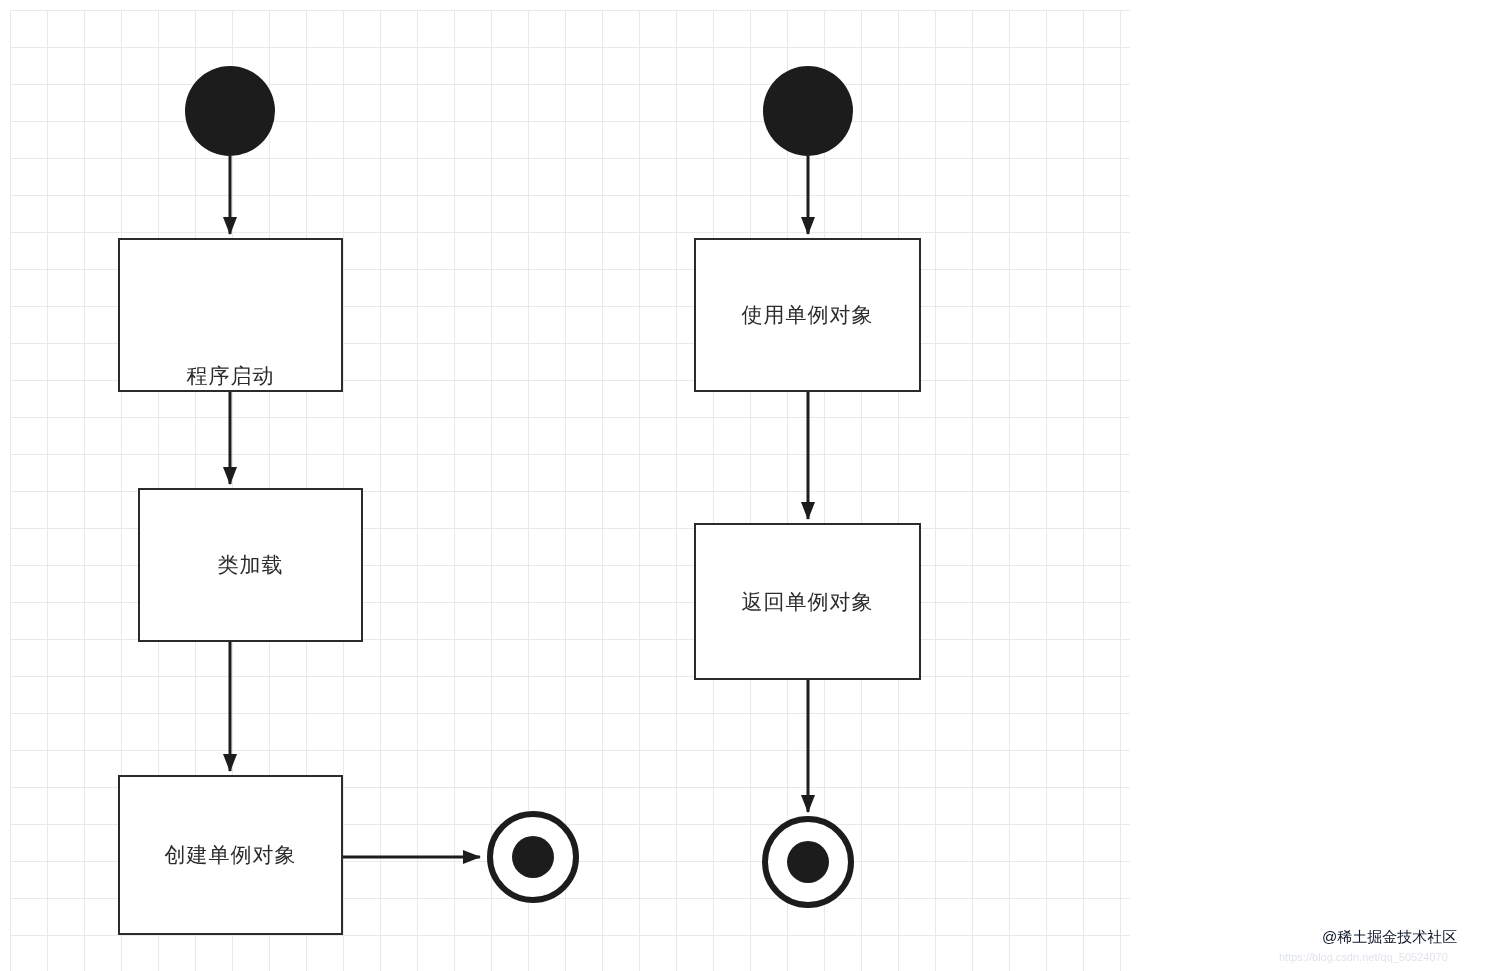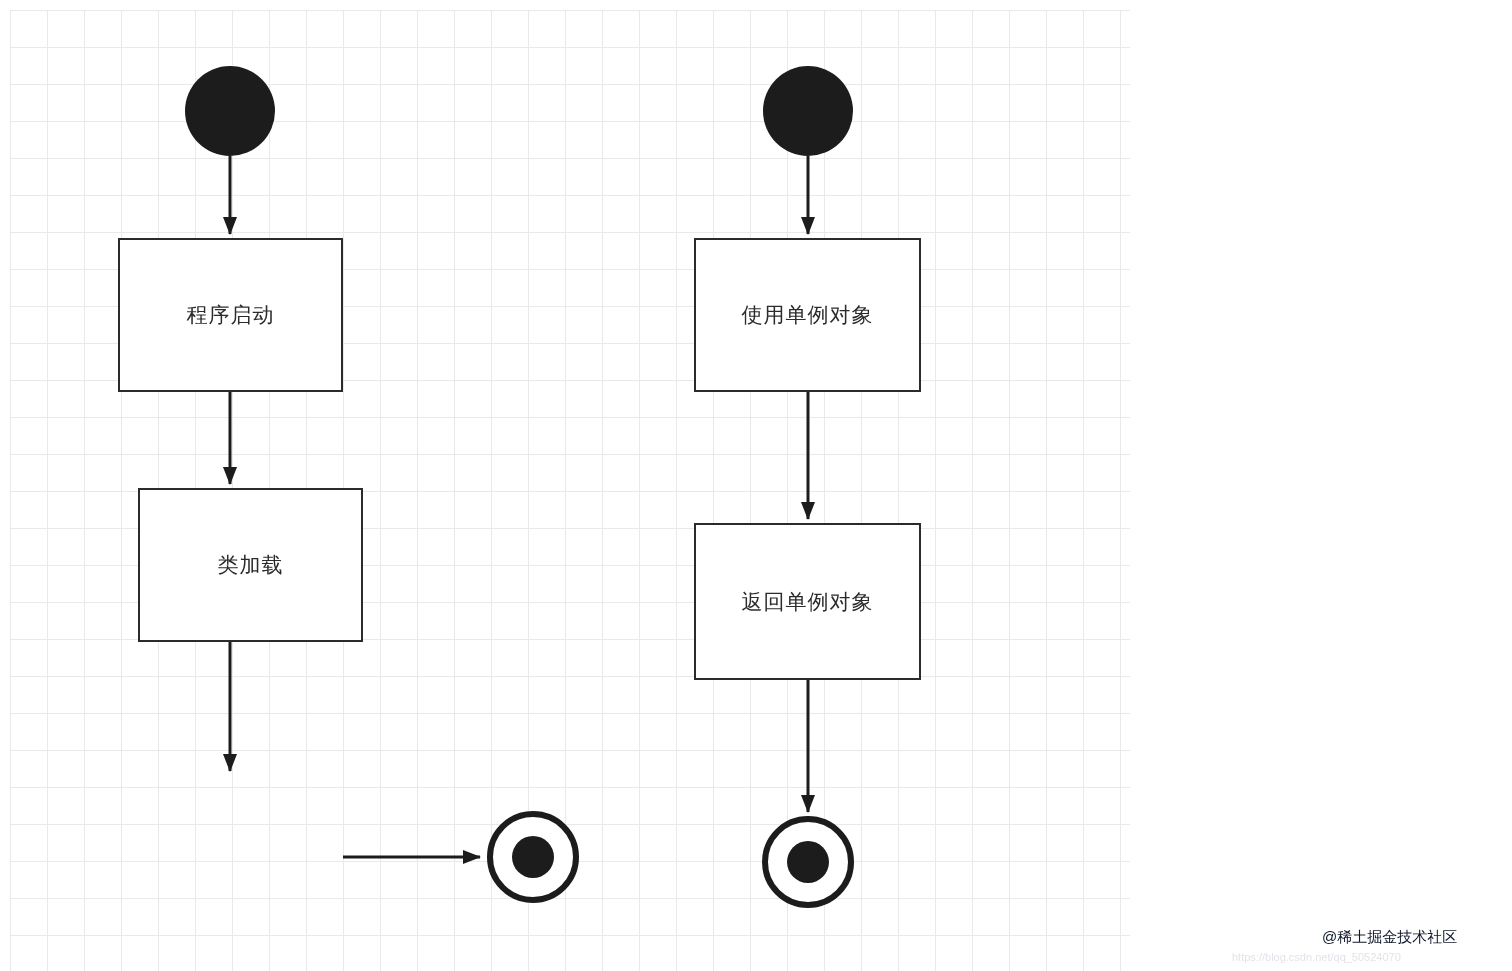--- a/index.html
+++ b/index.html
@@ -73,21 +73,21 @@
   .watermark {
     position: absolute;
     left: 1322px;
     top: 928px;
     font-size: 15px;
     color: #0f172a;
     white-space: nowrap;
   }
   .watermark-url {
     position: absolute;
-    left: 1232px;
+    left: 1279px;
     top: 951px;
     font-size: 11px;
     color: #e0e4e9;
     white-space: nowrap;
   }
 </style>
 </head>
 <body>
 
 <div class="canvas">
@@ -106,28 +106,31 @@
     <line x1="230" y1="642" x2="230" y2="771" stroke="#1c1c1c" stroke-width="3" marker-end="url(#arrow)"></line>
     <line x1="343" y1="857" x2="480" y2="857" stroke="#1c1c1c" stroke-width="3" marker-end="url(#arrow)"></line>
 
     <line x1="808" y1="156" x2="808" y2="234" stroke="#1c1c1c" stroke-width="3" marker-end="url(#arrow)"></line>
     <line x1="808" y1="392" x2="808" y2="519" stroke="#1c1c1c" stroke-width="3" marker-end="url(#arrow)"></line>
     <line x1="808" y1="680" x2="808" y2="812" stroke="#1c1c1c" stroke-width="3" marker-end="url(#arrow)"></line>
   </svg>
 
   <div class="start-node" style="left:185px; top:66px;"></div>
 
-  <div class="node-box" style="left:118px; top:238px; width:225px; height:154px;">
+  <div class="node-box" style="left:118px; top:238px; width:225px; height:154px;align-items:flex-end;">
     <span>程序启动</span>
   </div>
 
   <div class="node-box" style="left:118px; top:488px; width:225px; height:154px;margin-left:20px;">
     <span>类加载</span>
   </div>
 
+  <div class="node-box" style="left:118px; top:775px; width:225px; height:160px;">
+    <span>创建单例对象</span>
+  </div>
 
   <div class="end-node" style="left:487px; top:811px;">
     <div class="end-inner"></div>
   </div>
 
   <div class="start-node" style="left:763px; top:66px;"></div>
 
   <div class="node-box" style="left:694px; top:523px; width:227px; height:157px;">
     <span>返回单例对象</span>
   </div>

